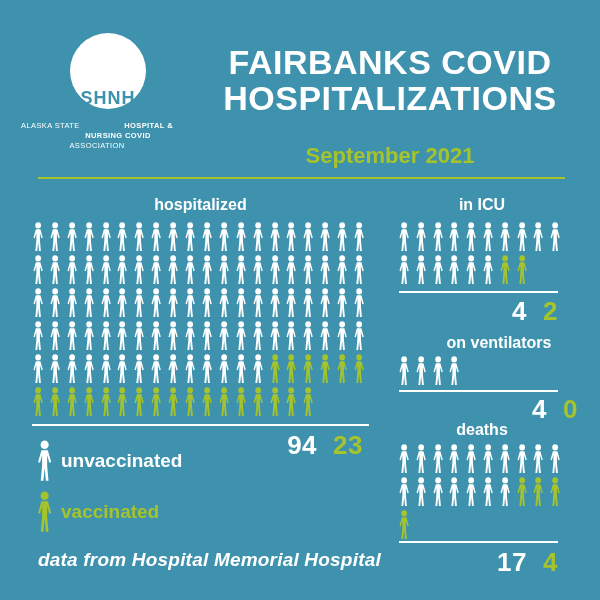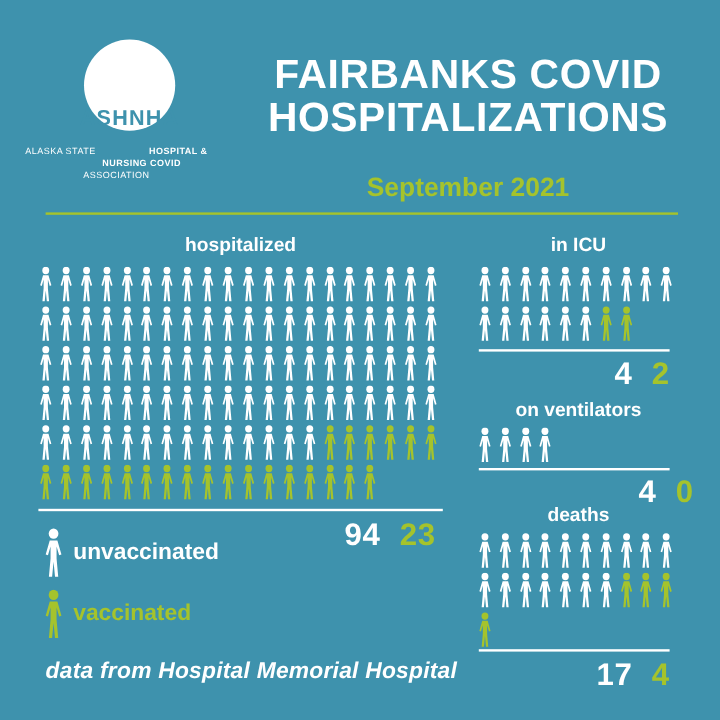--- a/index.html
+++ b/index.html
@@ -518,21 +518,21 @@
       </svg>
       <svg class="vax" viewBox="1 0 22 46" preserveAspectRatio="none">
         <use href="#person-shape"></use>
       </svg>
     </div>
   <div class="rule rule-white" style="left:399px; top:291px; width:159px;"></div>
   <div class="stat-numbers" style="left:399px; top:296px; width:159px;">
     <span class="num-unvax">4</span><span class="num-vax">2</span>
   </div>
 
-  <div class="sec-label" style="left:399px; top:334px; width:166px;">on ventilators</div>
+  <div class="sec-label" style="left:416px; top:334px; width:166px;">on ventilators</div>
   <div class="icon-grid" style="left: 398px; top: 356px; width: 168px; grid-template-columns: repeat(10, 1fr);">
       <svg class="unvax" viewBox="1 0 22 46" preserveAspectRatio="none">
         <use href="#person-shape"></use>
       </svg>
       <svg class="unvax" viewBox="1 0 22 46" preserveAspectRatio="none">
         <use href="#person-shape"></use>
       </svg>
       <svg class="unvax" viewBox="1 0 22 46" preserveAspectRatio="none">
         <use href="#person-shape"></use>
       </svg>

